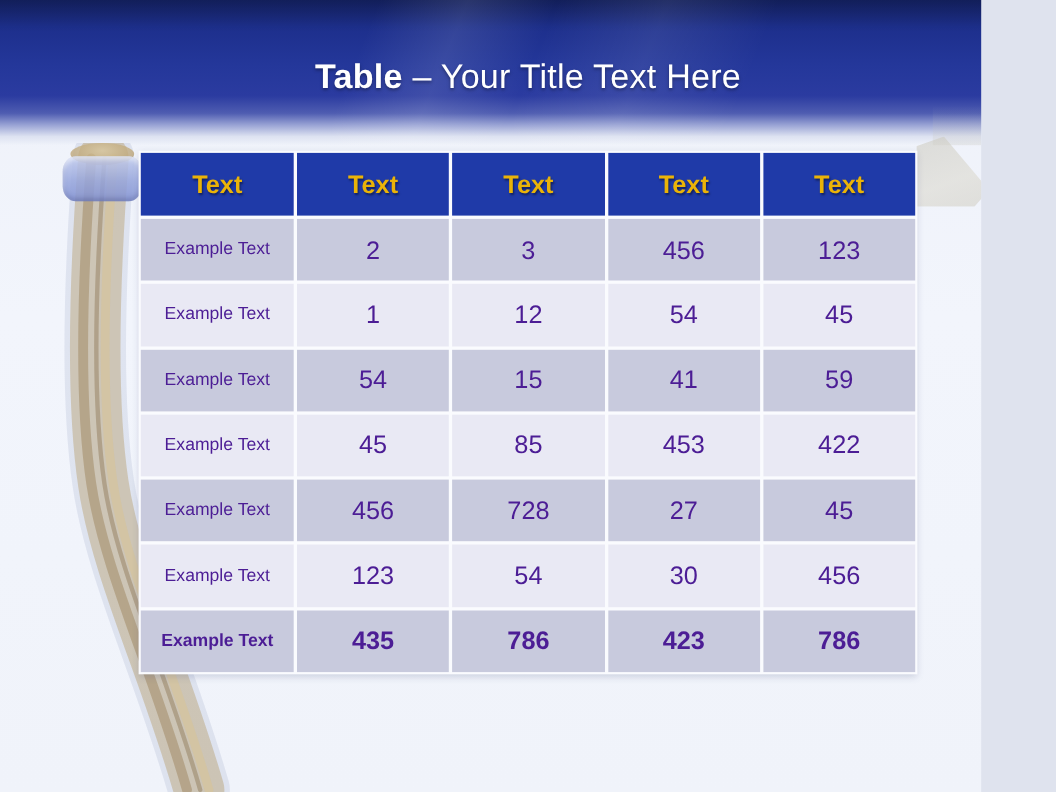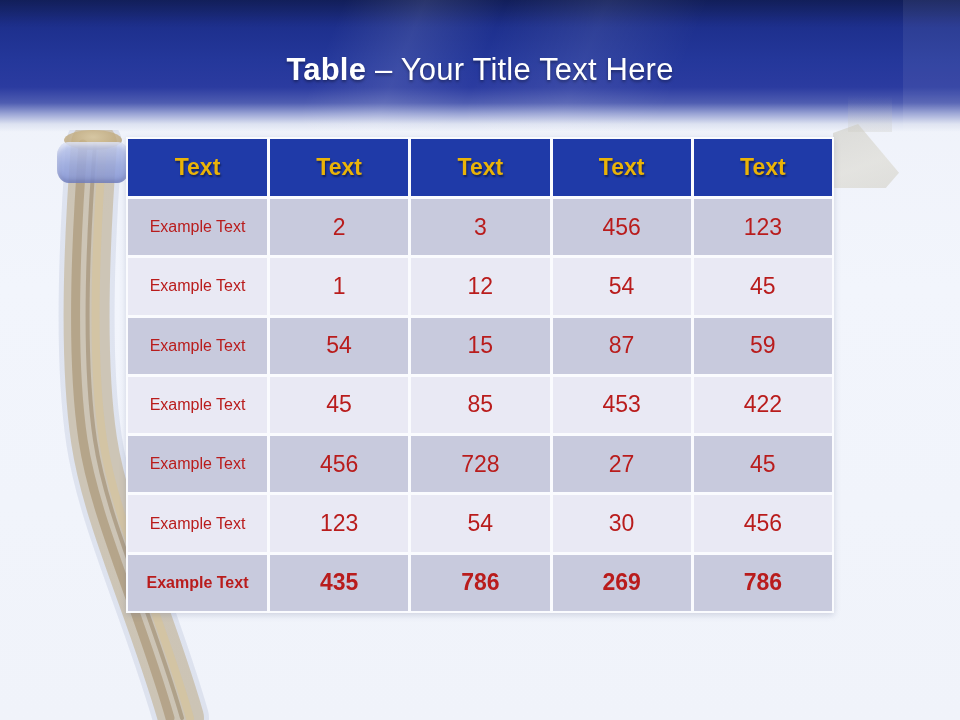--- a/index.html
+++ b/index.html
@@ -1,17 +1,17 @@
 <!DOCTYPE html>
 <html><head>
 <meta charset="utf-8">
 <style>
   html,body{margin:0;padding:0;background:#dfe3ee;}
   .slide{
-    position:relative;width:960px;height:720px;overflow:hidden;
+    position:relative;width:892px;height:720px;overflow:hidden;
     font-family:"Liberation Sans","DejaVu Sans",sans-serif;
     background:linear-gradient(180deg,#eef1f9 0%,#f2f5fc 40%,#f0f3fa 100%);
   }
   
   .title-band{
     position:absolute;left:0;top:0;width:960px;height:132px;z-index:0;
     background:linear-gradient(180deg,
       #16256d 0%, #1d2f8c 18%, #24379a 45%, #2b3ba0 66%,
       #4f5db1 78%, #98a2d4 86%, #dde2f1 94%, rgba(240,243,250,0) 100%);
   }
@@ -61,21 +61,21 @@
     position:absolute;left:126px;top:137px;width:708px;height:476px;z-index:2;
     display:grid;box-sizing:border-box;
     grid-template-columns:139px repeat(4,1fr);
     grid-template-rows:57px repeat(7,1fr);
     gap:3px;padding:2px;background:#fafbfe;
     box-shadow:0 2px 6px rgba(80,90,130,.22);
   }
   .trow{display:contents;}
   .cell{
     display:flex;align-items:center;justify-content:center;
-    color:#b91c1c;line-height:1;
+    color:#4c1d95;line-height:1;
   }
   .hcell{
     background:#1f3aa8;color:#eab308;font-weight:bold;font-size:23px;
     text-shadow:1px 2px 2px rgba(0,0,0,.45);
   }
   .trow.shaded > .cell{background:#c8cadd;}
   .trow.plain  > .cell{background:#e9e9f4;}
   .trow.total  > .cell{font-weight:bold;}
   .lbl{font-size:16px;}
   .num{font-size:23px;}
@@ -131,21 +131,21 @@
       <div class="cell num">1</div>
       <div class="cell num">12</div>
       <div class="cell num">54</div>
       <div class="cell num">45</div>
     </div>
 
     <div class="trow shaded">
       <div class="cell lbl">Example Text</div>
       <div class="cell num">54</div>
       <div class="cell num">15</div>
-      <div class="cell num">87</div>
+      <div class="cell num">41</div>
       <div class="cell num">59</div>
     </div>
 
     <div class="trow plain">
       <div class="cell lbl">Example Text</div>
       <div class="cell num">45</div>
       <div class="cell num">85</div>
       <div class="cell num">453</div>
       <div class="cell num">422</div>
     </div>
@@ -163,18 +163,18 @@
       <div class="cell num">123</div>
       <div class="cell num">54</div>
       <div class="cell num">30</div>
       <div class="cell num">456</div>
     </div>
 
     <div class="trow shaded total">
       <div class="cell lbl">Example Text</div>
       <div class="cell num">435</div>
       <div class="cell num">786</div>
-      <div class="cell num">269</div>
+      <div class="cell num">423</div>
       <div class="cell num">786</div>
     </div>
 
   </div>
 </div>
 
 </body></html>

